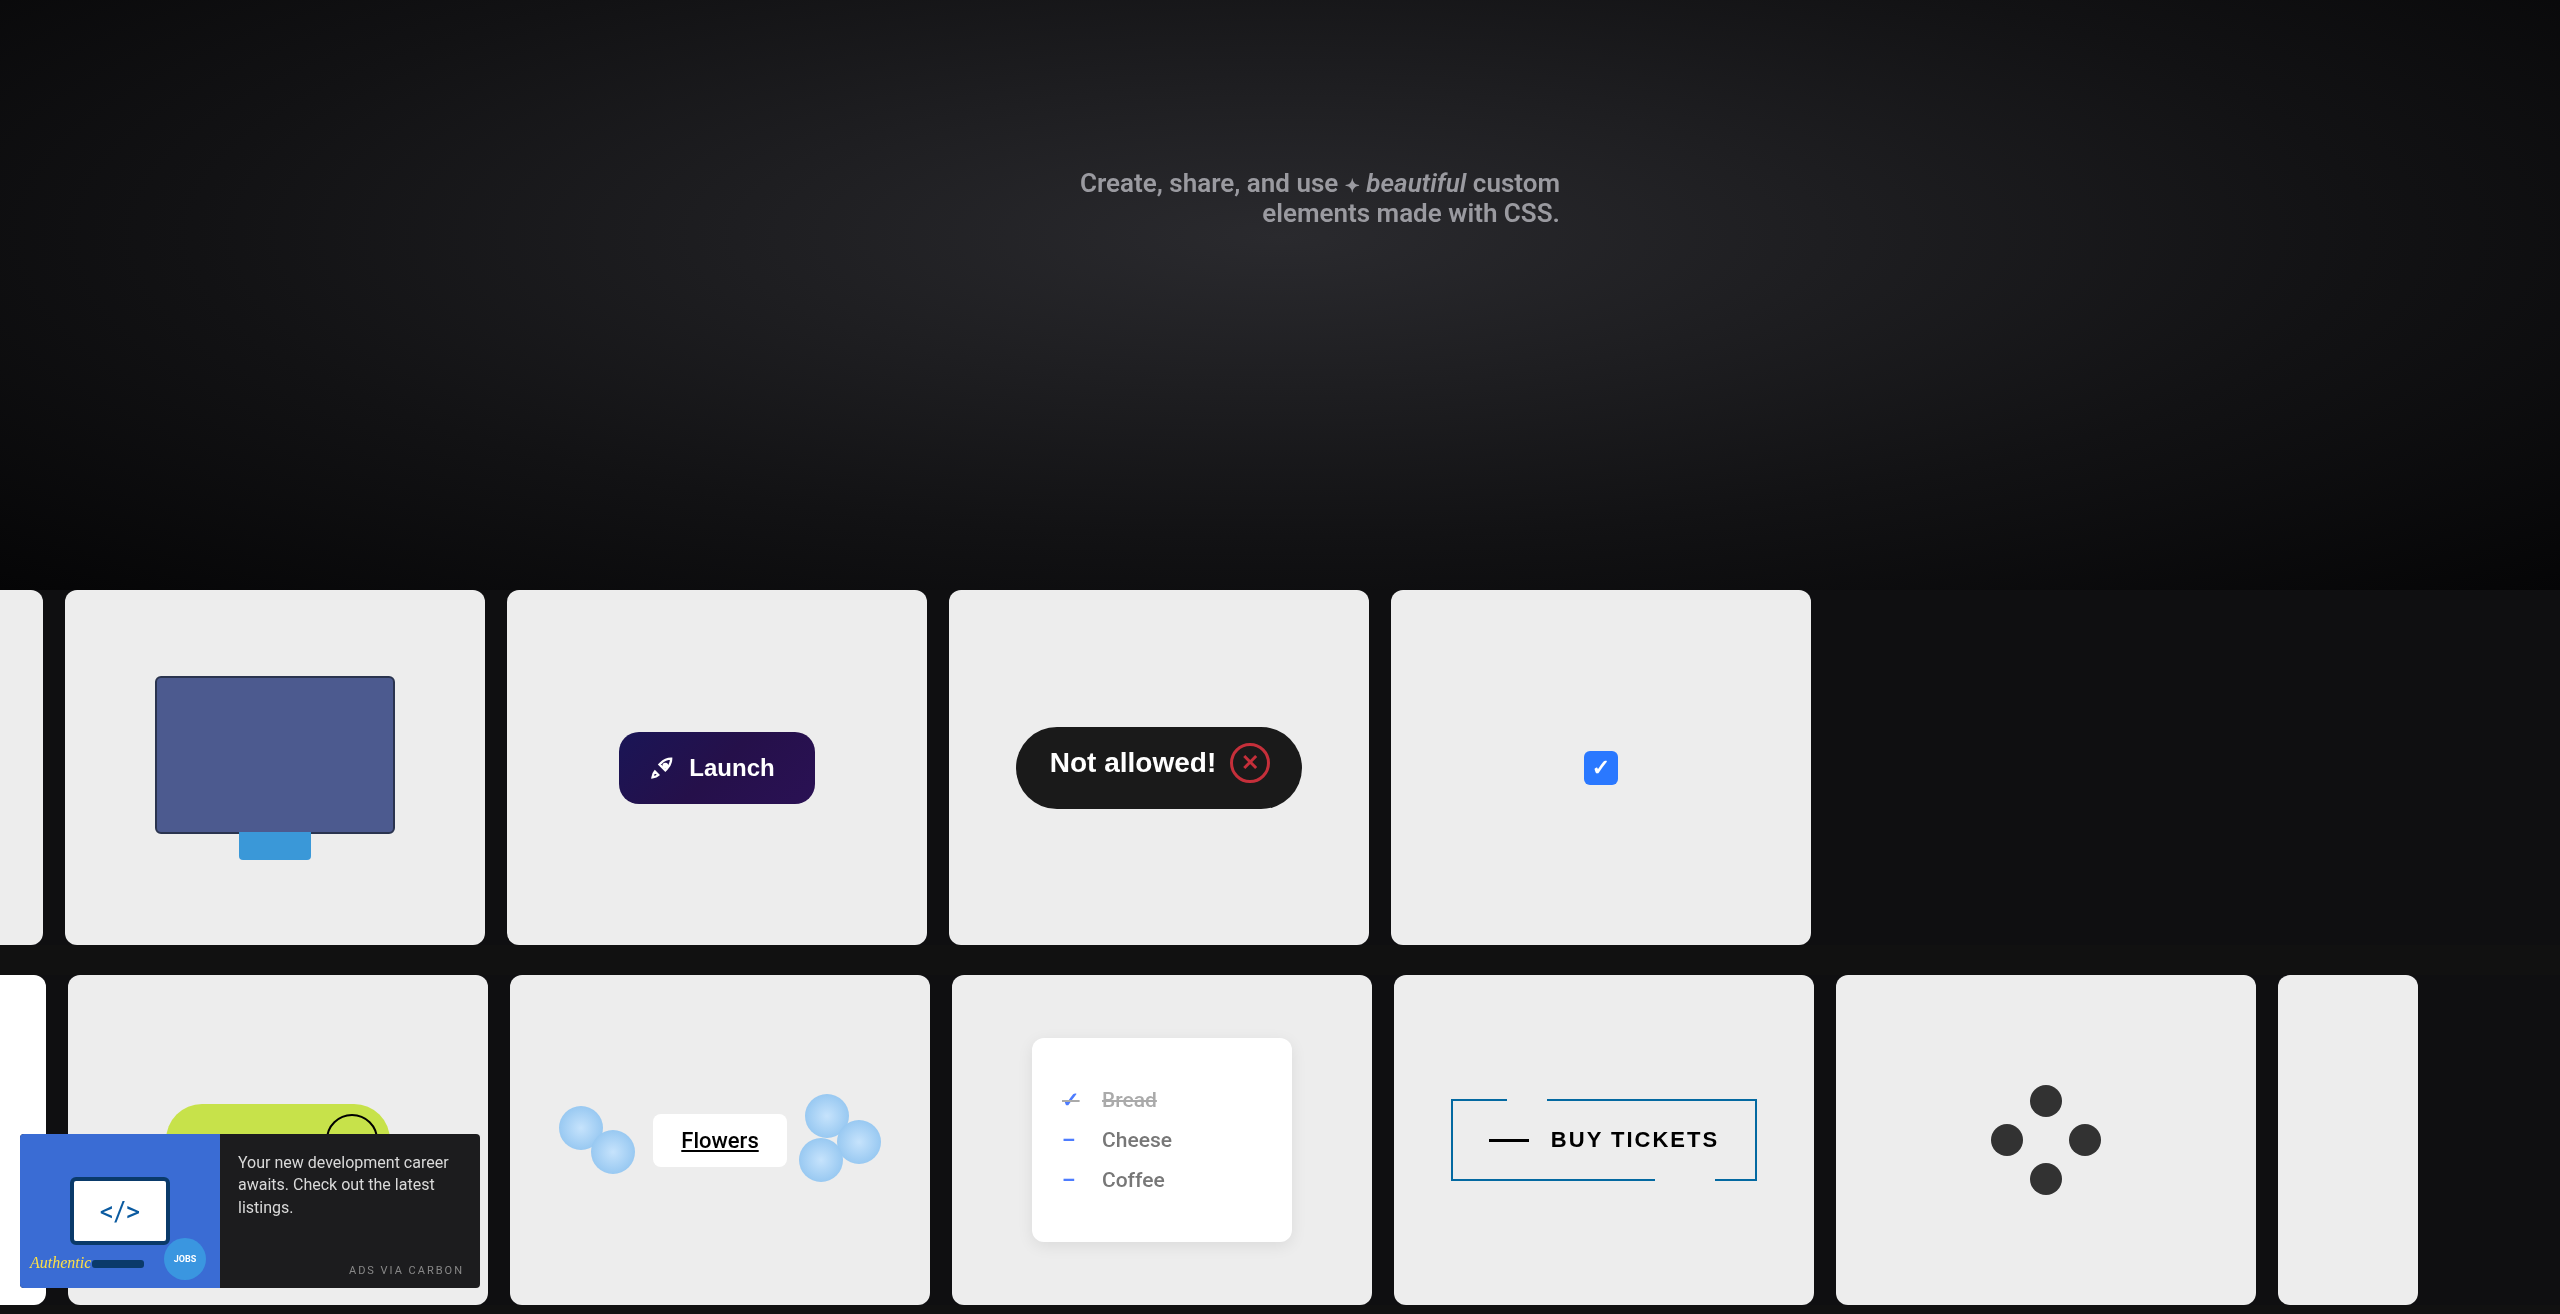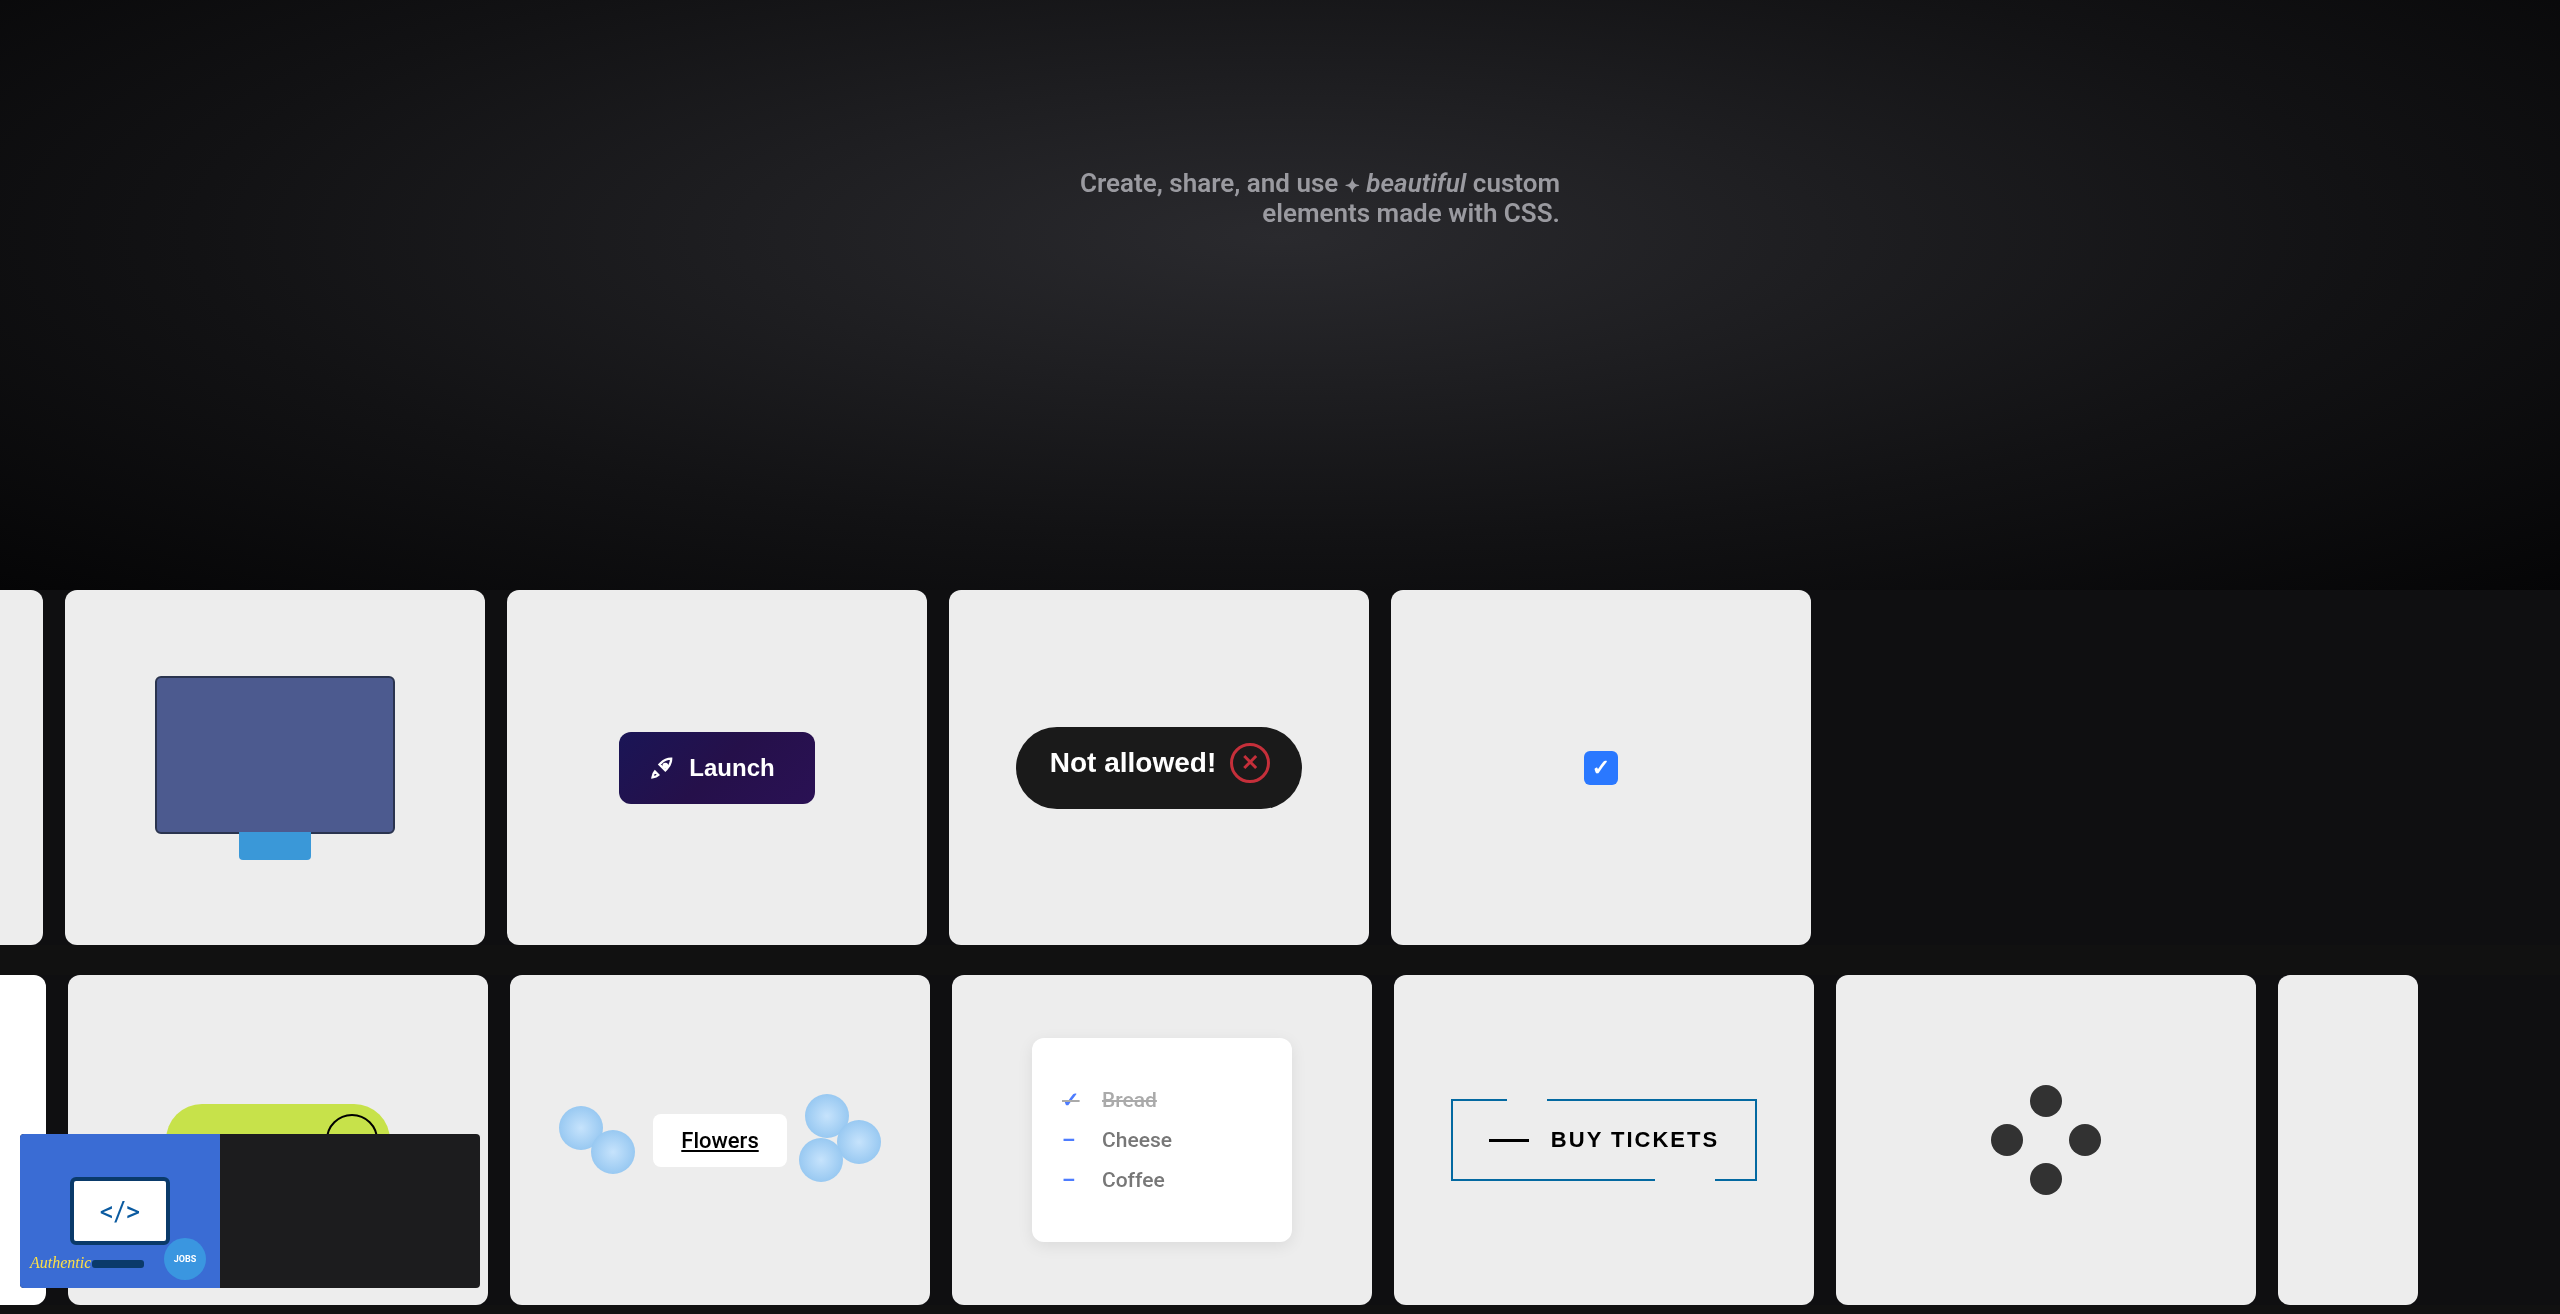--- a/index.html
+++ b/index.html
@@ -79,21 +79,21 @@
   border-radius: 0 0 4px 4px;
 }
 
 .launch {
   background: linear-gradient(135deg,#1a1556,#25104a,#2a1154);
   border: none;
   color: #fff;
   font-size: 24px;
   font-weight: 600;
   padding: 22px 40px 22px 30px;
-  border-radius: 12px;
+  border-radius: 20px;
   display: flex;
   align-items: center;
   gap: 12px;
   cursor: pointer;
 }
 
 .getintouch {
   background: linear-gradient(90deg,#b9e6ff 0%,#d7b3f2 40%,#f7a5c7 100%);
   border: none;
   color: #333;
@@ -332,13 +332,17 @@
   <div class="card small r2c6"></div>
 </div>
 
 <div class="ad">
   <div class="img">
     <div class="mon">&lt;/&gt;</div>
     <div class="stand"></div>
     <div class="auth">Authentic</div>
     <div class="jobs">JOBS</div>
   </div>
+  <div class="txt">
+    <span>Your new development career awaits. Check out the latest listings.</span>
+    <div class="via">ADS VIA CARBON</div>
+  </div>
 </div>
 
 </body></html>

